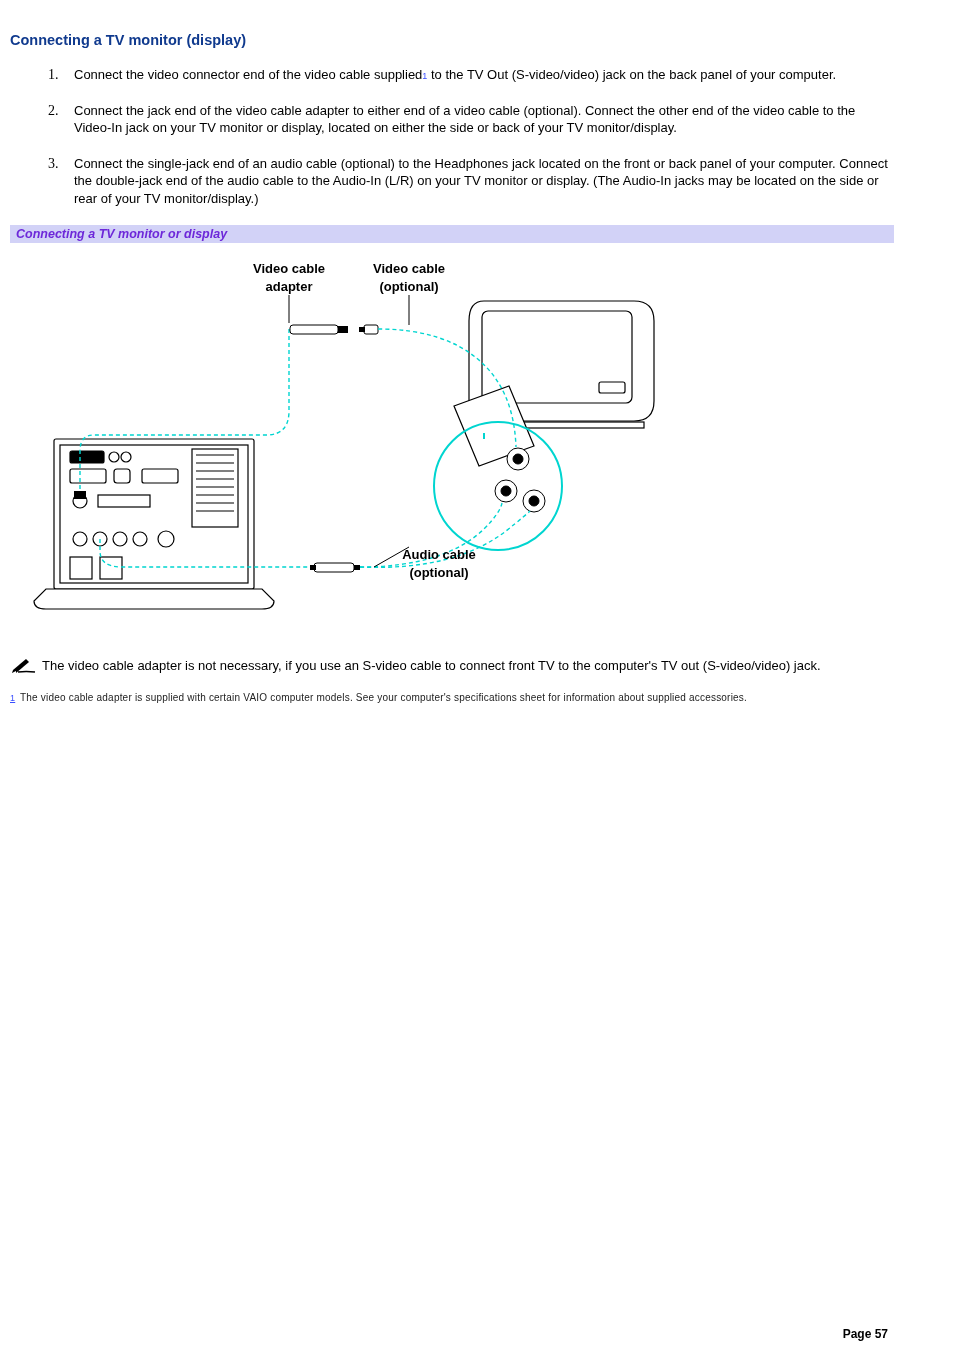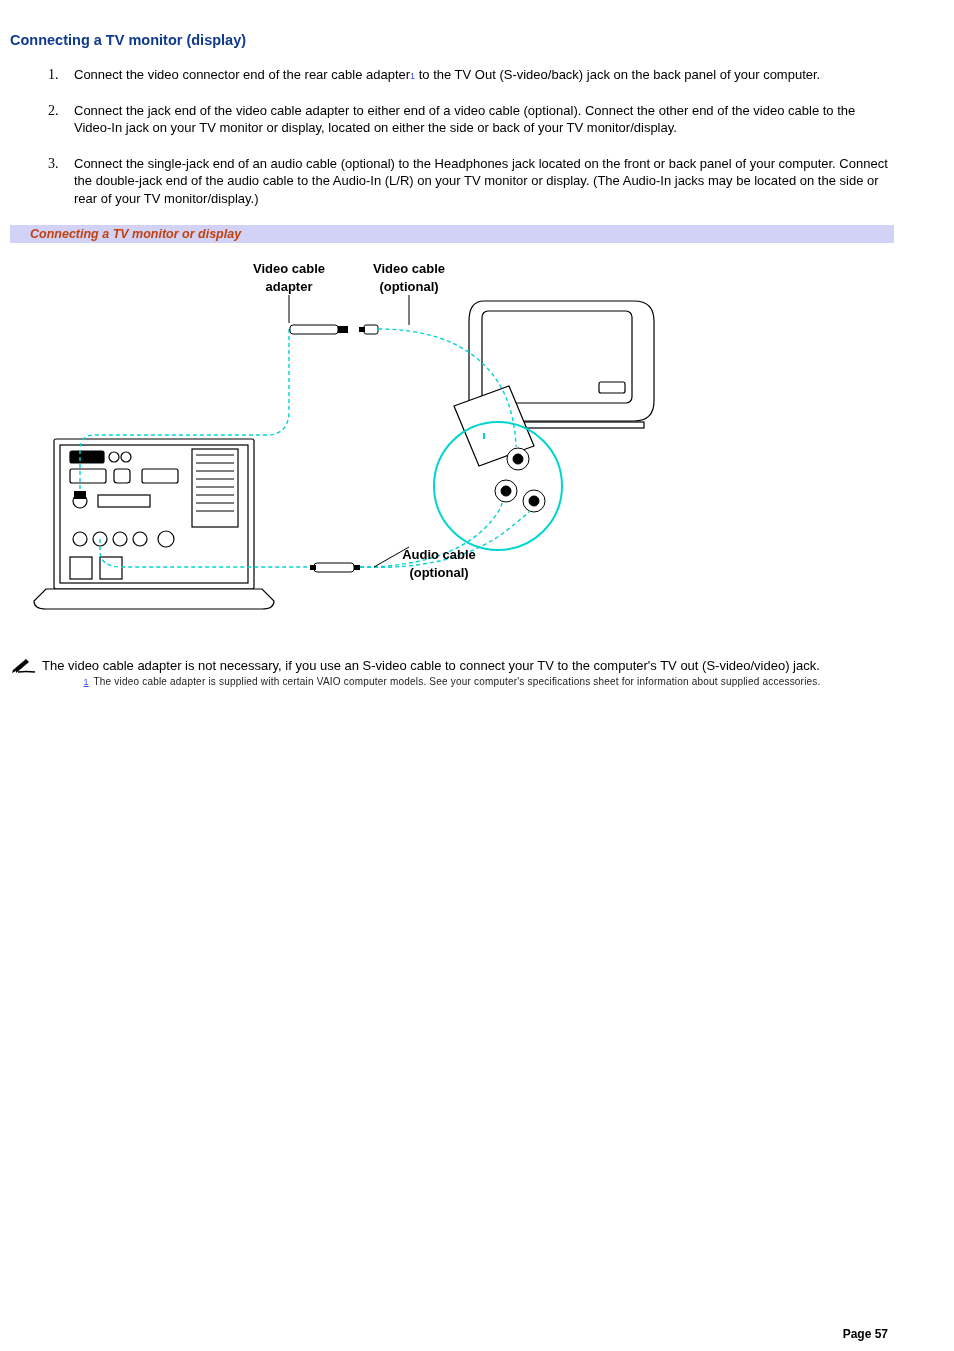--- a/index.html
+++ b/index.html
@@ -45,25 +45,25 @@
     font-family: "Times New Roman", Times, serif;
     font-size: 14px;
   }
   .sup-ref {
     color: #3a4fff;
     font-size: 9px;
     vertical-align: baseline;
   }
   .figure-caption-bar {
     background: #d2d2f7;
-    color: #c2410c;
+    color: #6d28d9;
     font-style: italic;
     font-weight: bold;
     font-size: 12.5px;
-    padding: 2px 20px;
+    padding: 2px 6px;
     margin: 4px 0 8px 0;
   }
   .figure-wrap {
     width: 680px;
     margin: 0 0 36px 4px;
     font-weight: bold;
   }
   .figure-wrap svg {
     display: block;
   }
@@ -79,22 +79,21 @@
     margin-top: -2px;
   }
   .note-text {
     font-size: 13px;
   }
   .footnote {
     font-size: 10px;
     color: #222;
     letter-spacing: 0.2px;
     line-height: 1.45;
-    margin-top: 0;
-    text-align: center;
+    margin-top: 16px;
   }
   .footnote-ref {
     color: #3a4fff;
     text-decoration: underline;
     font-size: 9px;
     margin-right: 2px;
   }
   .page-number {
     position: absolute;
     right: 16px;
@@ -110,21 +109,21 @@
 </style>
 </head>
 <body>
 
 <div class="page">
 
   <h2 class="section-title">Connecting a TV monitor (display)</h2>
 
   <ol class="steps">
     <li>
-      <span>Connect the video connector end of the rear cable adapter</span><span class="sup-ref">1</span><span> to the TV Out (S-video/back) jack on the back panel of your computer.</span>
+      <span>Connect the video connector end of the video cable supplied</span><span class="sup-ref">1</span><span> to the TV Out (S-video/video) jack on the back panel of your computer.</span>
     </li>
     <li>
       <span>Connect the jack end of the video cable adapter to either end of a video cable (optional). Connect the other end of the video cable to the Video-In jack on your TV monitor or display, located on either the side or back of your TV monitor/display.</span>
     </li>
     <li>
       <span>Connect the single-jack end of an audio cable (optional) to the Headphones jack located on the front or back panel of your computer. Connect the double-jack end of the audio cable to the Audio-In (L/R) on your TV monitor or display. (The Audio-In jacks may be located on the side or rear of your TV monitor/display.)</span>
     </li>
   </ol>
 
   <div class="figure-caption-bar">Connecting a TV monitor or display</div>
@@ -232,21 +231,21 @@
       <line x1="395" y1="296" x2="360" y2="316" stroke="#000"></line>
     </svg>
   </div>
 
   <div class="note-row">
     <svg class="note-icon-svg" width="28" height="20" viewBox="0 0 28 20">
       <path d="M3 15 L16 4 L19 7 L6 18 L2 18 Z" fill="#000"></path>
       <path d="M6 18 L6 16 L2 18 Z" fill="#fff"></path>
       <path d="M8 17 Q16 16 25 17" stroke="#000" fill="none" stroke-width="1.4"></path>
     </svg>
-    <div class="note-text">The video cable adapter is not necessary, if you use an S-video cable to connect your TV to the computer's TV out (S-video/video) jack.</div>
+    <div class="note-text">The video cable adapter is not necessary, if you use an S-video cable to connect front TV to the computer's TV out (S-video/video) jack.</div>
   </div>
 
   <div class="footnote">
     <span class="footnote-ref">1</span><span> The video cable adapter is supplied with certain VAIO computer models. See your computer's specifications sheet for information about supplied accessories.</span>
   </div>
 
   <div class="page-number">Page 57</div>
 
 </div>
 

